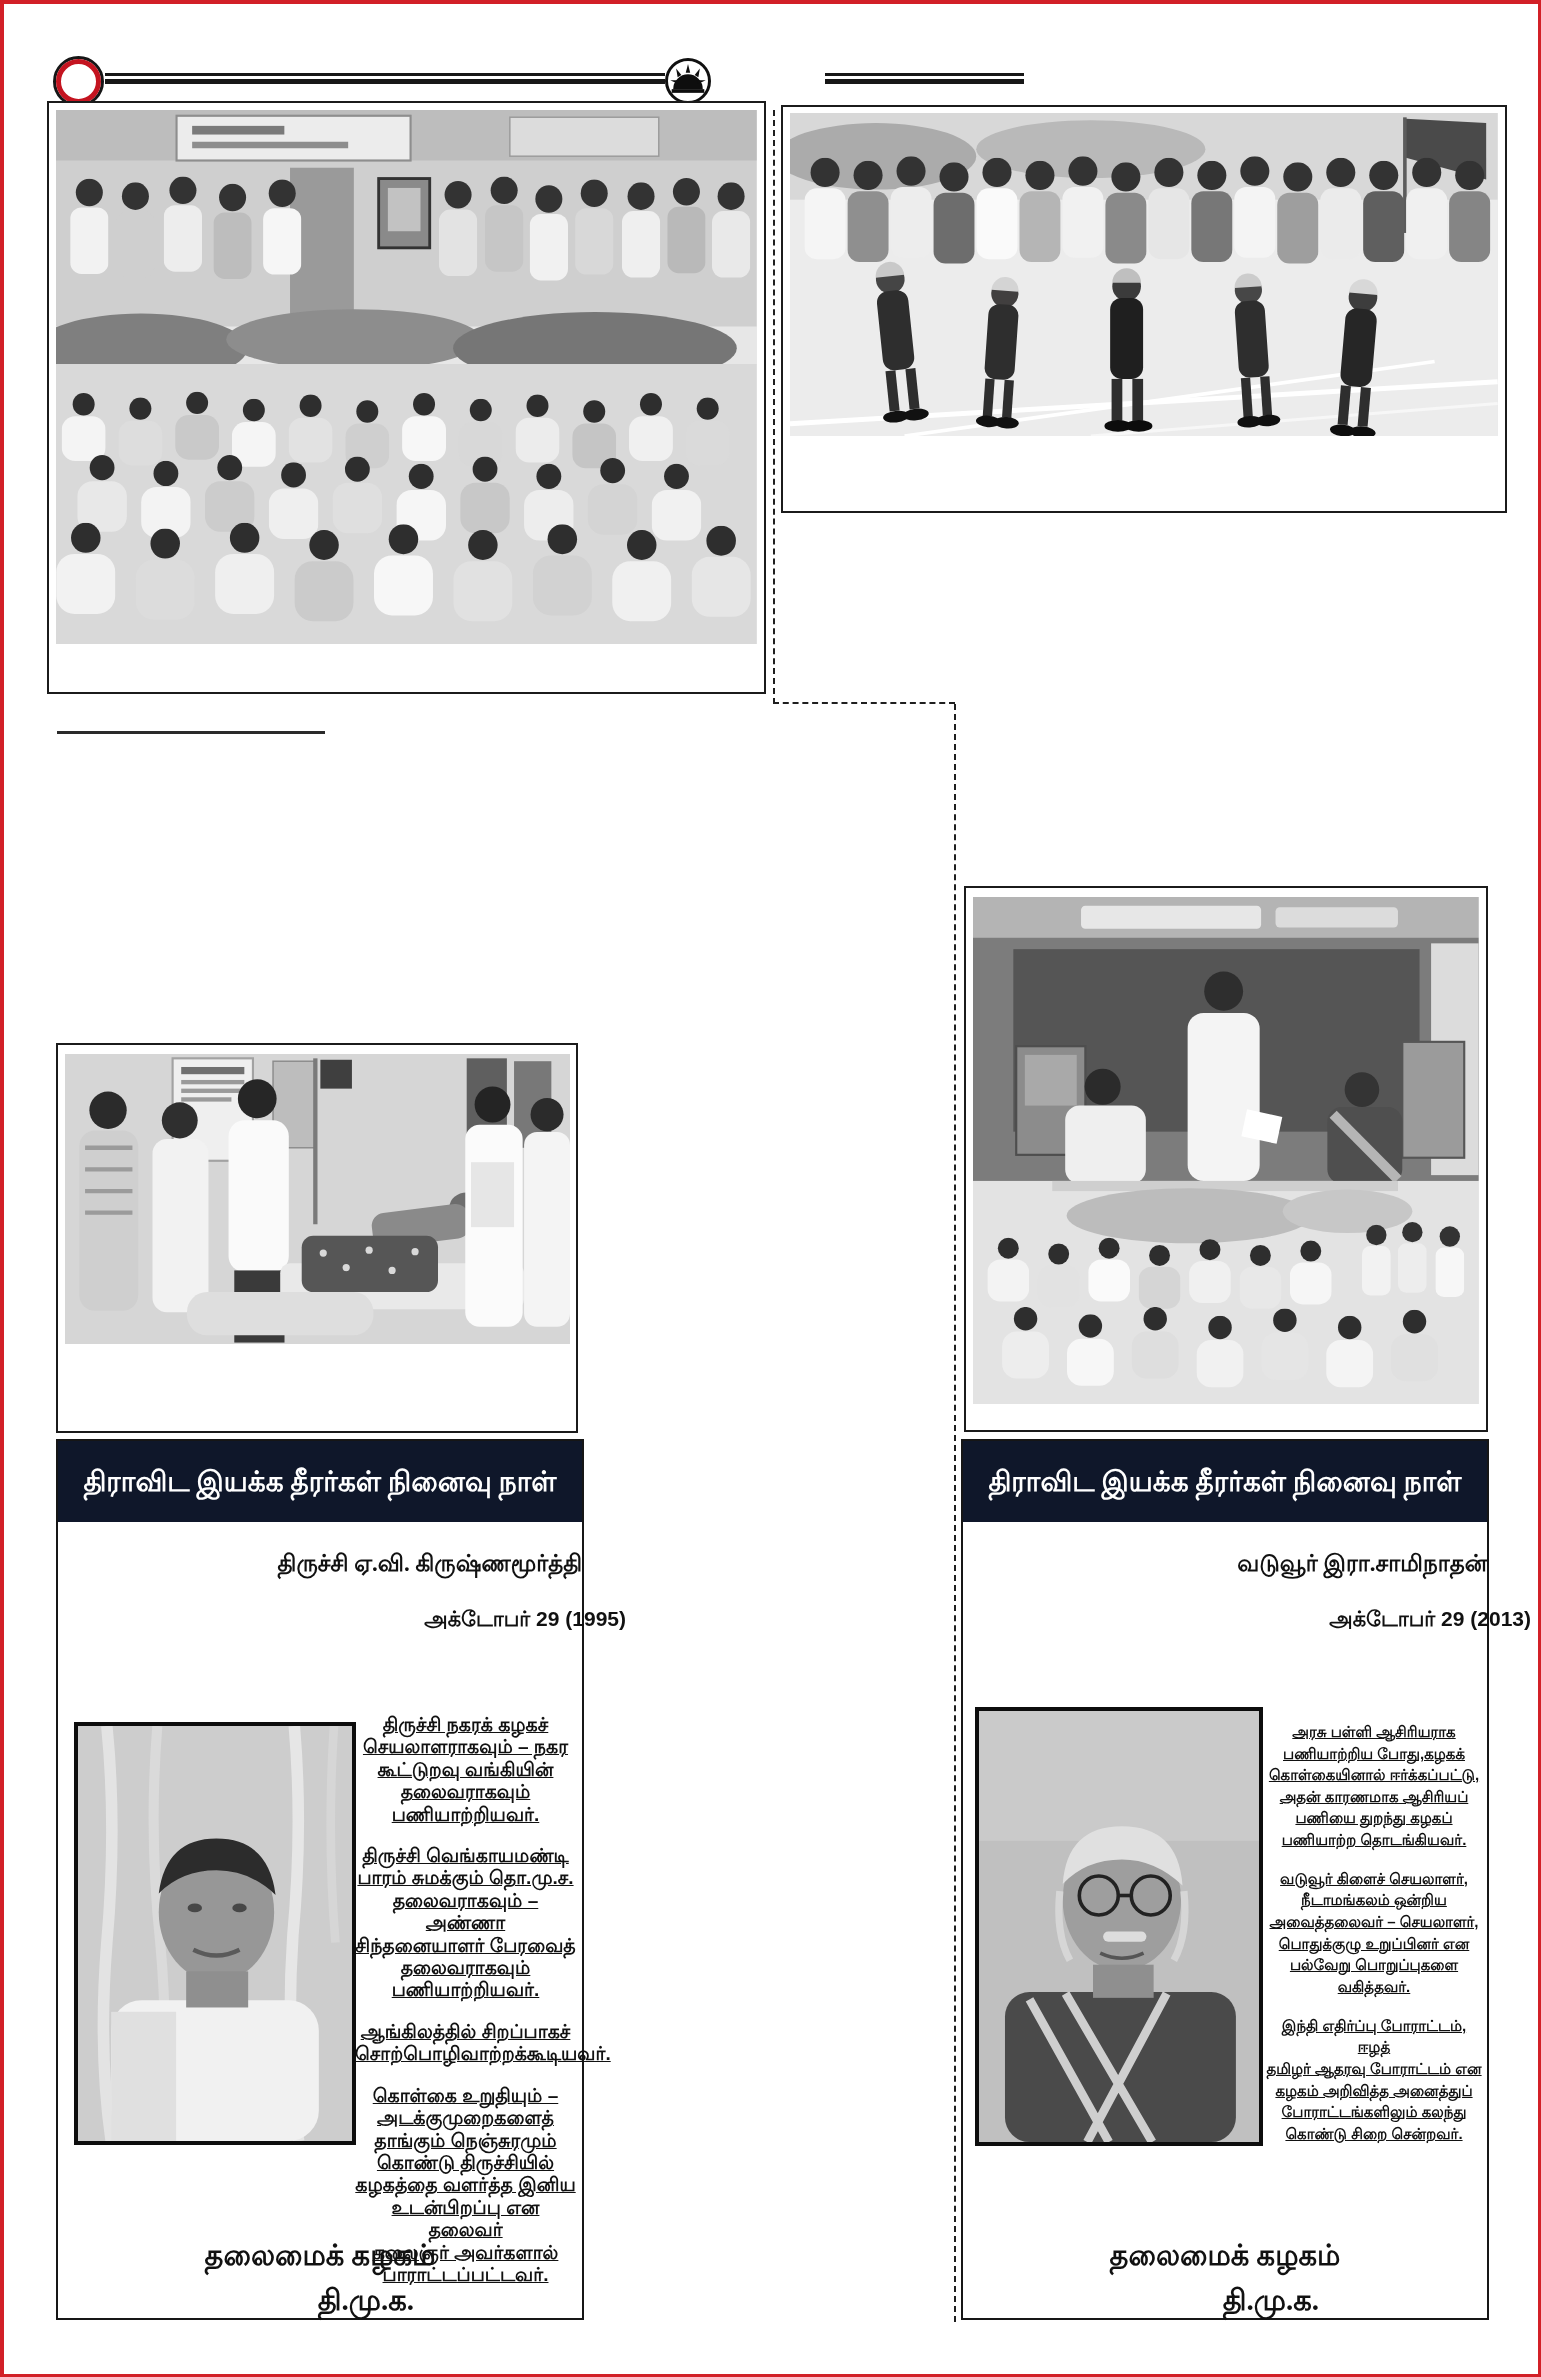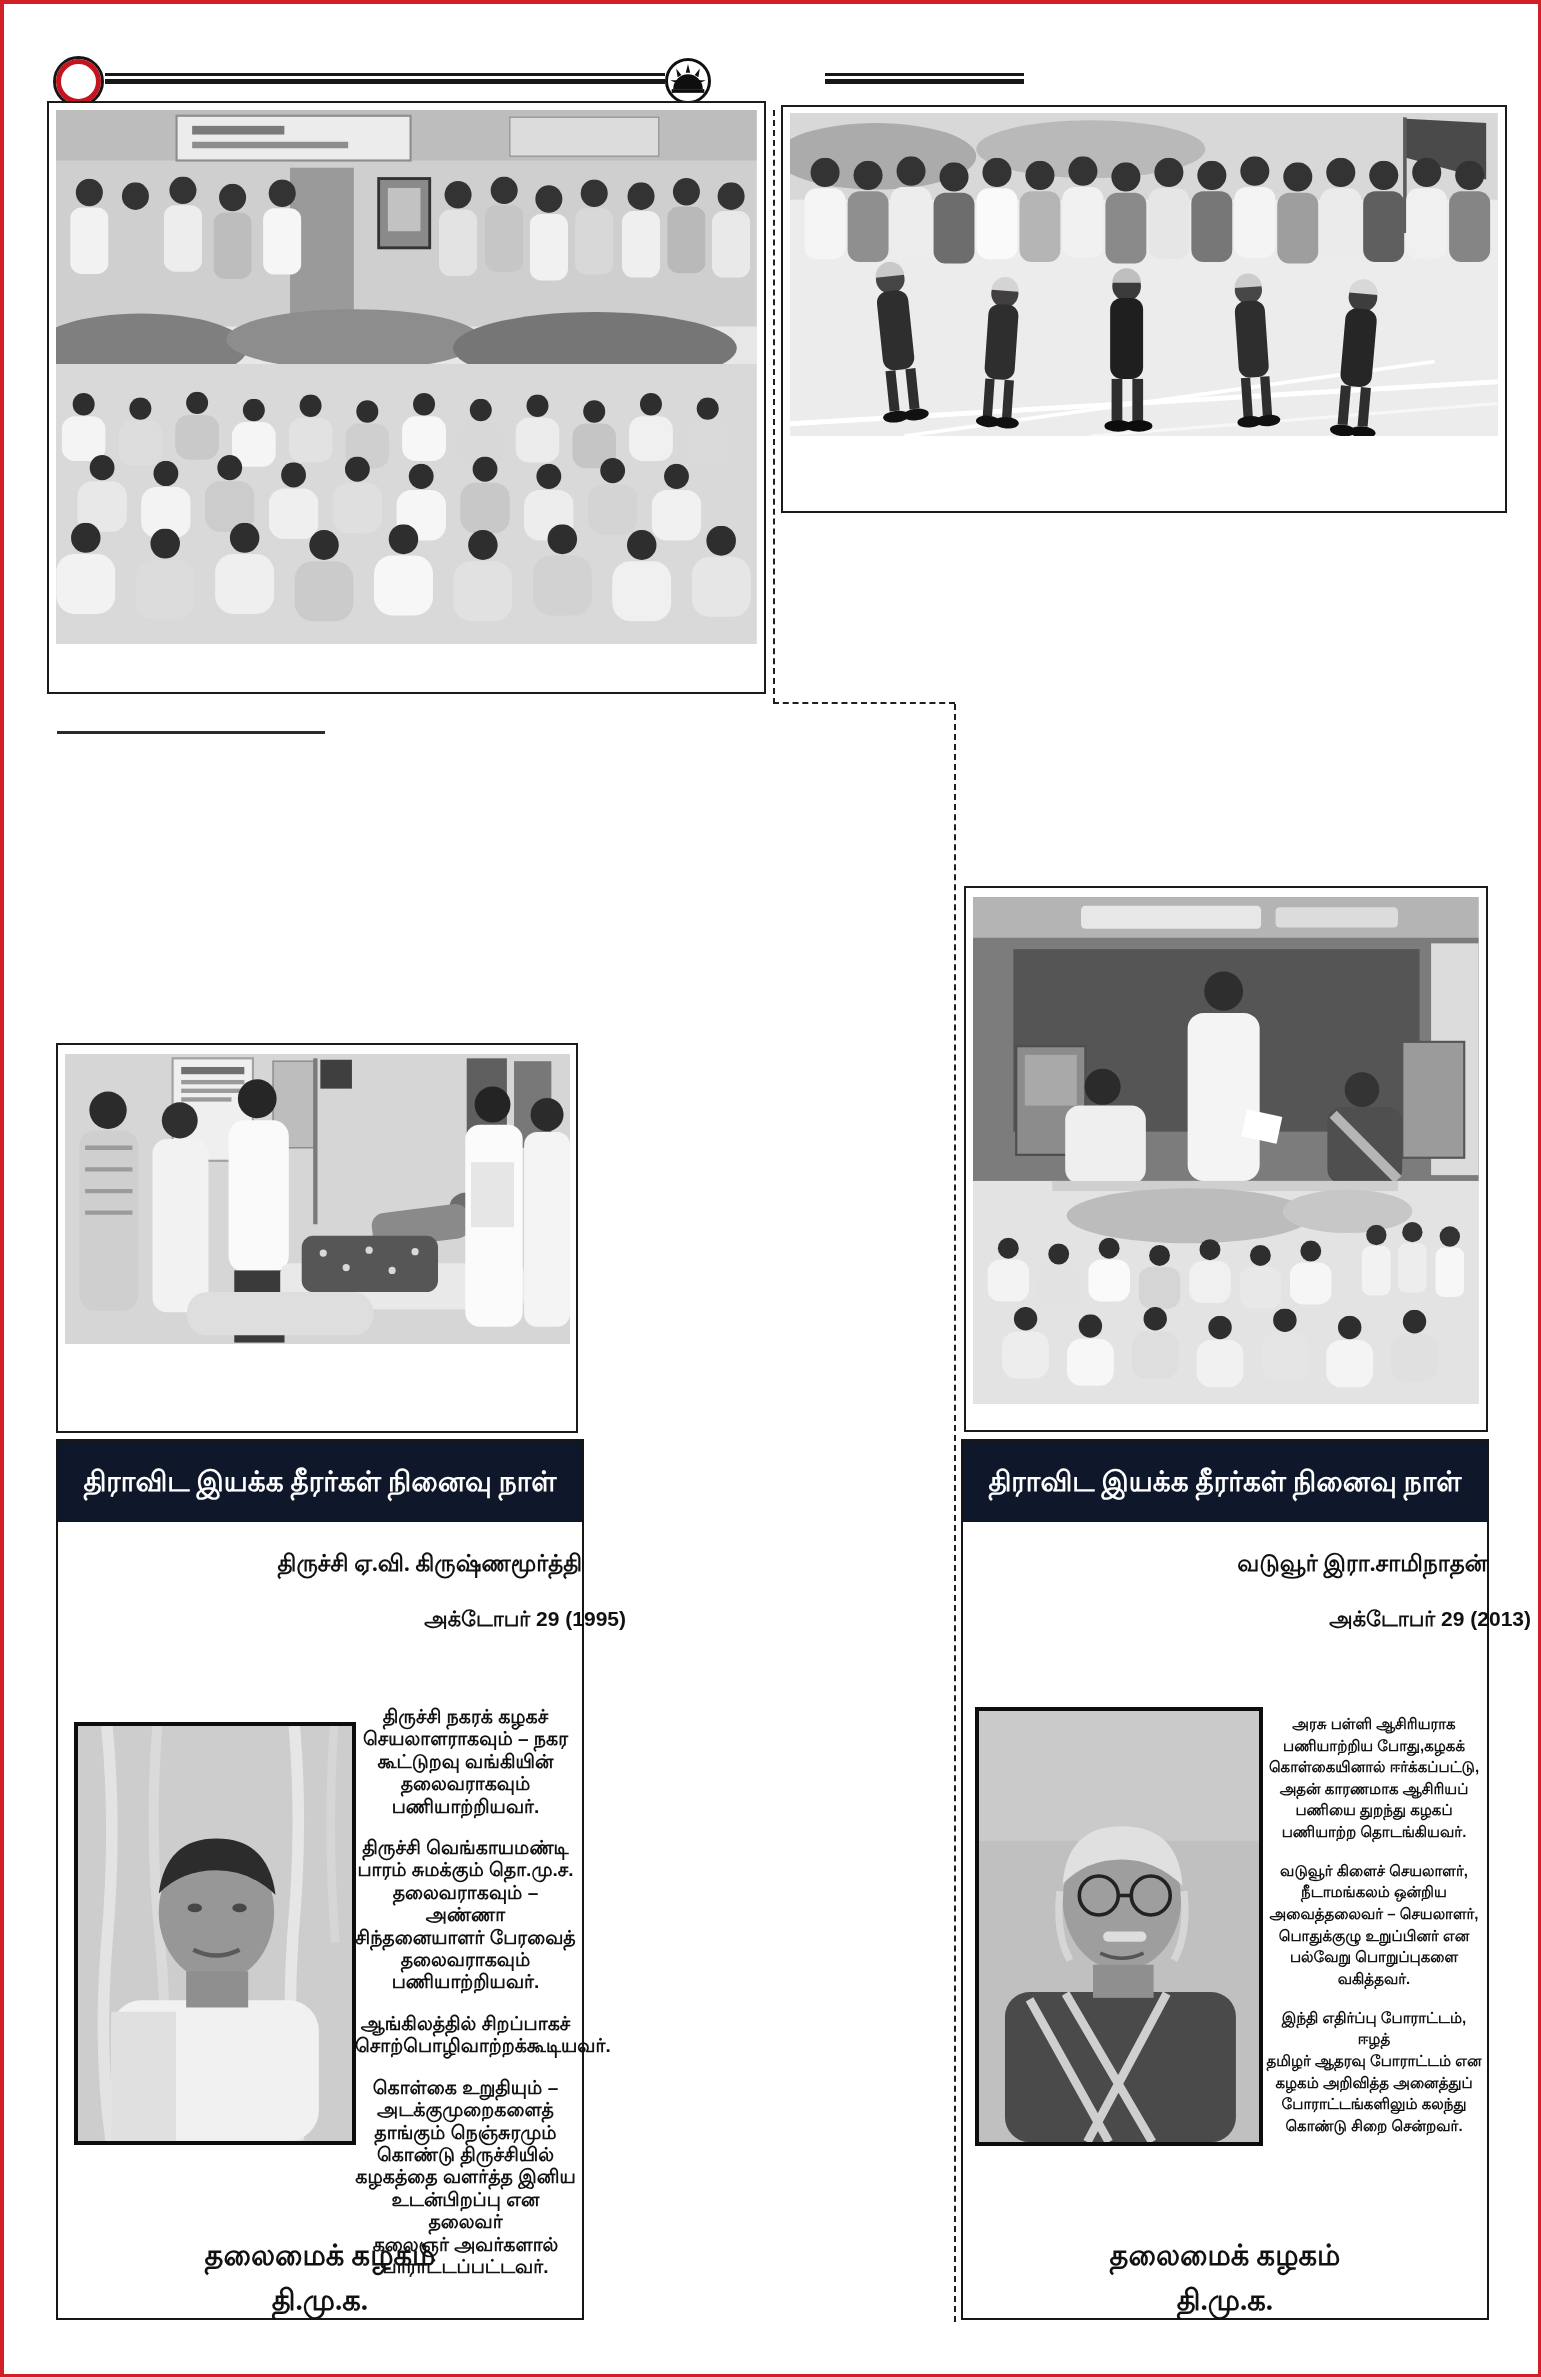--- a/index.html
+++ b/index.html
@@ -26,26 +26,26 @@
   .mbox{position:absolute;width:528px;border:2.2px solid #161616;background:#fff;box-sizing:border-box;}
   .mbanner{position:absolute;left:0;top:0;width:100%;height:81px;background:#0f172a;color:#fff;
            font-family:"Liberation Serif",serif;font-weight:bold;font-size:28px;line-height:81px;
            text-align:center;white-space:nowrap;overflow:hidden;}
   .mname{position:absolute;left:0;top:110px;width:100%;text-align:right;font-weight:bold;
          font-size:23px;font-family:"Liberation Serif",serif;}
   .mdate{position:absolute;left:0;top:166px;width:100%;text-align:right;font-weight:bold;font-size:21px;margin-left:44px;}
   .portrait{position:absolute;border:4.3px solid #0d0d0d;background:#cfcfcf;box-sizing:content-box;}
   .portrait svg{display:block;width:100%;height:100%;}
   .mtext{position:absolute;text-align:center;}
-  .mtext p{white-space:pre-line;margin:4px 0 19px;font-weight:bold;font-size:19px;line-height:22.4px;}
+  .mtext p{white-space:pre-line;margin:12px 0 19px;font-weight:bold;font-size:19px;line-height:22.4px;text-decoration:underline;}
   .mbox-r .mtext p{font-size:15px;line-height:21.6px;margin-bottom:17.3px;}
   .mfoot1{position:absolute;left:0;top:798px;width:100%;text-align:center;font-weight:bold;
           font-size:29px;font-family:"Liberation Serif",serif;}
   .mfoot2{position:absolute;left:0;top:843px;width:100%;text-align:center;font-weight:bold;
-          font-size:29px;font-family:"Liberation Serif",serif;}
+          font-size:29px;font-family:"Liberation Serif",serif;padding-left:46px;}
 </style>
 </head>
 <body>
 
 <div class="page">
 
   <div class="frame" style="left:0;top:0;width:1541px;height:3.6px"></div>
   <div class="frame" style="left:0;top:2374px;width:1541px;height:3.6px"></div>
   <div class="frame" style="left:0;top:0;width:3.6px;height:2377px"></div>
   <div class="frame" style="left:1538px;top:0;width:3.6px;height:2377px"></div>

